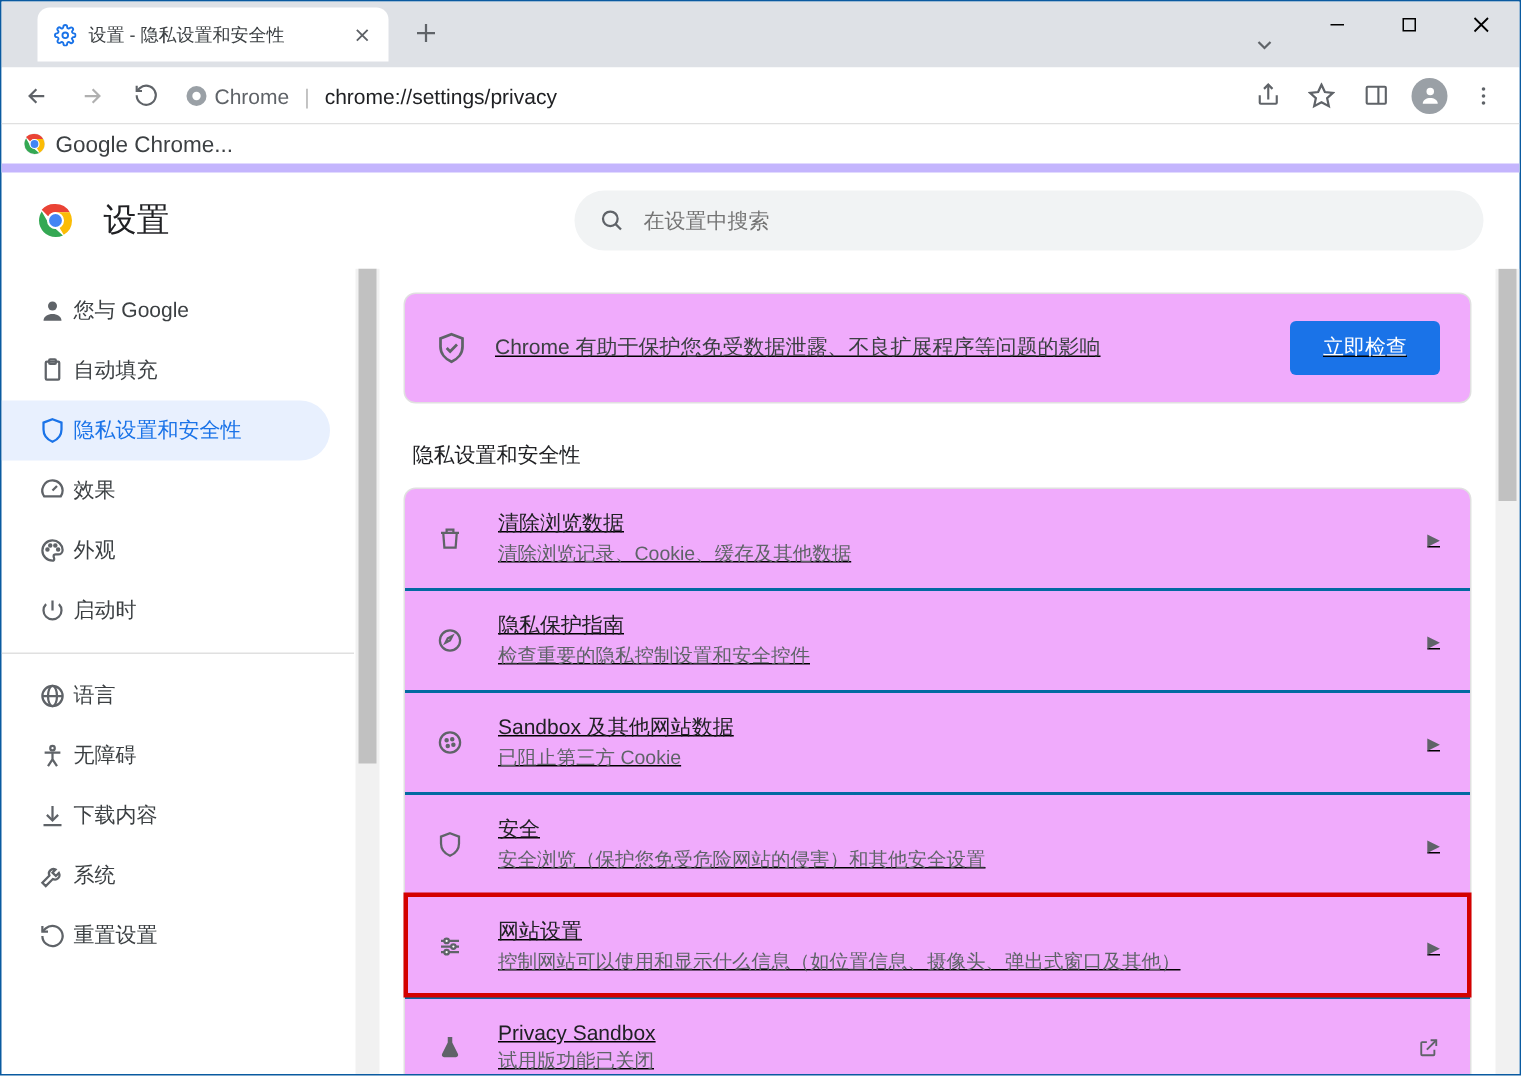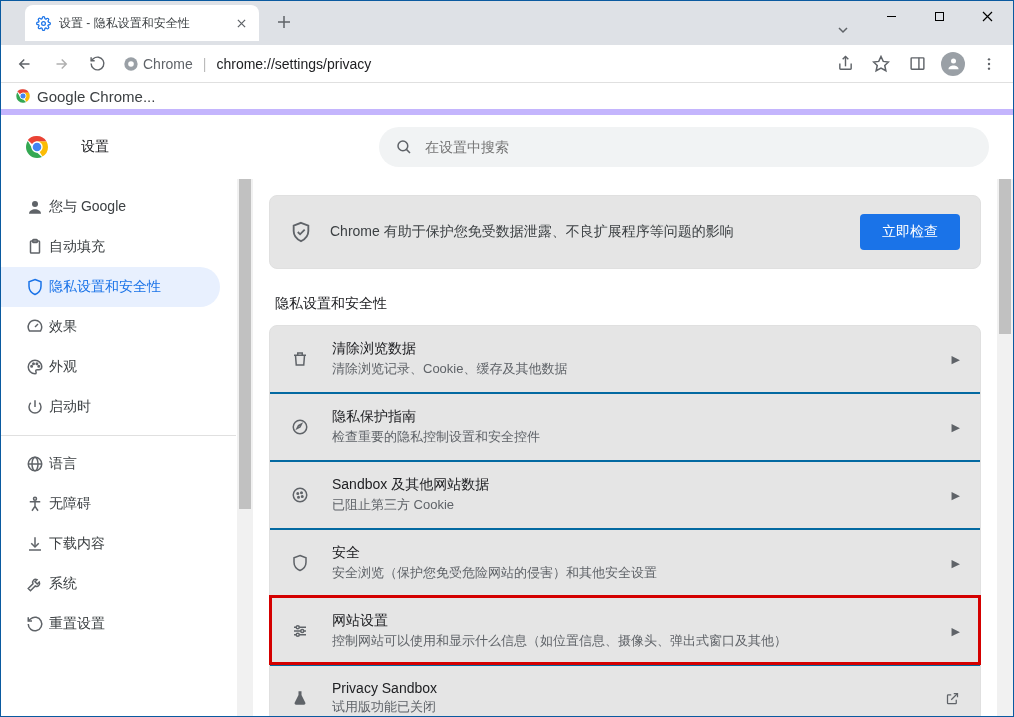--- a/index.html
+++ b/index.html
@@ -26,41 +26,41 @@
 .tool-icon { width:28px; height:28px; display:flex; align-items:center; justify-content:center; color:#5f6368; border-radius:50%; cursor:pointer; }
 .avatar-btn { width:24px; height:24px; border-radius:50%; background:#9aa0a6; display:flex; align-items:center; justify-content:center; color:#fff; }
 
 .bookmark-bar { height:32px; background:#fff; border-bottom:6px solid #c4b5fd; display:flex; align-items:center; padding:0 14px; gap:6px; font-size:15px; color:#3c4043; }
 .bookmark-bar .bm-fav { width:16px; height:16px; }
 
 
 .page { display:flex; height:calc(100% - 44px - 38px - 32px); }
 .settings-header { height:64px; display:flex; align-items:center; padding:0 24px; gap:20px; }
 .chrome-logo { width:24px; height:24px; }
-.settings-title { font-size:14px; color:#202124;margin-left:12px; }
+.settings-title { font-size:22px; color:#202124; }
 .search-wrap { margin-left:250px; flex:1; max-width:680px; }
 .search-box { width:100%; height:40px; background:#f1f3f4; border-radius:20px; display:flex; align-items:center; padding:0 16px; gap:12px; color:#5f6368; }
 .search-box input { border:none; background:transparent; outline:none; font-size:14px; flex:1; }
 
 .content-row { display:flex; flex:1; overflow:hidden; }
 .sidebar { width:236px; overflow-y:auto; padding-top:8px; border-right:1px solid transparent; }
 .side-item { height:40px; display:flex; align-items:center; gap:4px; padding:0 24px; font-size:14px; color:#3c4043; border-radius:0 20px 20px 0; cursor:pointer; margin-right:16px; }
 .side-item.active { color:#1a73e8; background:#e8f0fe; }
 .side-item .sicon { width:20px; height:20px; display:flex; align-items:center; justify-content:center; color:#5f6368; }
 .side-item.active .sicon { color:#1a73e8; }
 .side-sep { height:1px; background:#e0e0e0; margin:8px 0 8px 0; }
 
 .scrollbar { width:16px; background:#f1f1f1; position:relative; }
 .scrollbar .thumb { position:absolute; left:2px; right:2px; background:#c1c1c1; border-radius:0; }
 .scrollbar.left .thumb { top:0; height:330px; }
 .scrollbar.right .thumb { top:0; height:155px; }
 
 .main { flex:1; overflow:hidden; background:#fff; display:flex; }
 .main-inner { flex:1; padding:16px 16px 0 16px; overflow:hidden; }
-.card { background:#e5e5e5; border:1px solid #e0e0e0; border-radius:8px; margin-bottom:18px; }
+.card { background:#f0abfc; border:1px solid #e0e0e0; border-radius:8px; margin-bottom:18px;text-decoration:underline; }
 .safety-banner { display:flex; align-items:center; padding:18px 20px; gap:18px; }
 .safety-banner .txt { flex:1; font-size:14px; color:#3c4043; }
 .check-btn { background:#1a73e8; color:#fff; border:none; border-radius:4px; height:36px; padding:0 22px; font-size:14px; cursor:pointer; }
 .section-title { font-size:14px; color:#202124; padding:8px 0 12px 6px; }
 
 .setting-row { display:flex; align-items:center; padding:14px 20px; gap:22px; border-top:2px solid #0369a1; cursor:pointer; position:relative; }
 .setting-row:first-child { border-top:none; }
 .setting-row .ricon { width:20px; height:20px; color:#5f6368; display:flex; align-items:center; justify-content:center; }
 .setting-row .labels { flex:1; }
 .setting-row .l1 { font-size:14px; color:#202124; }

